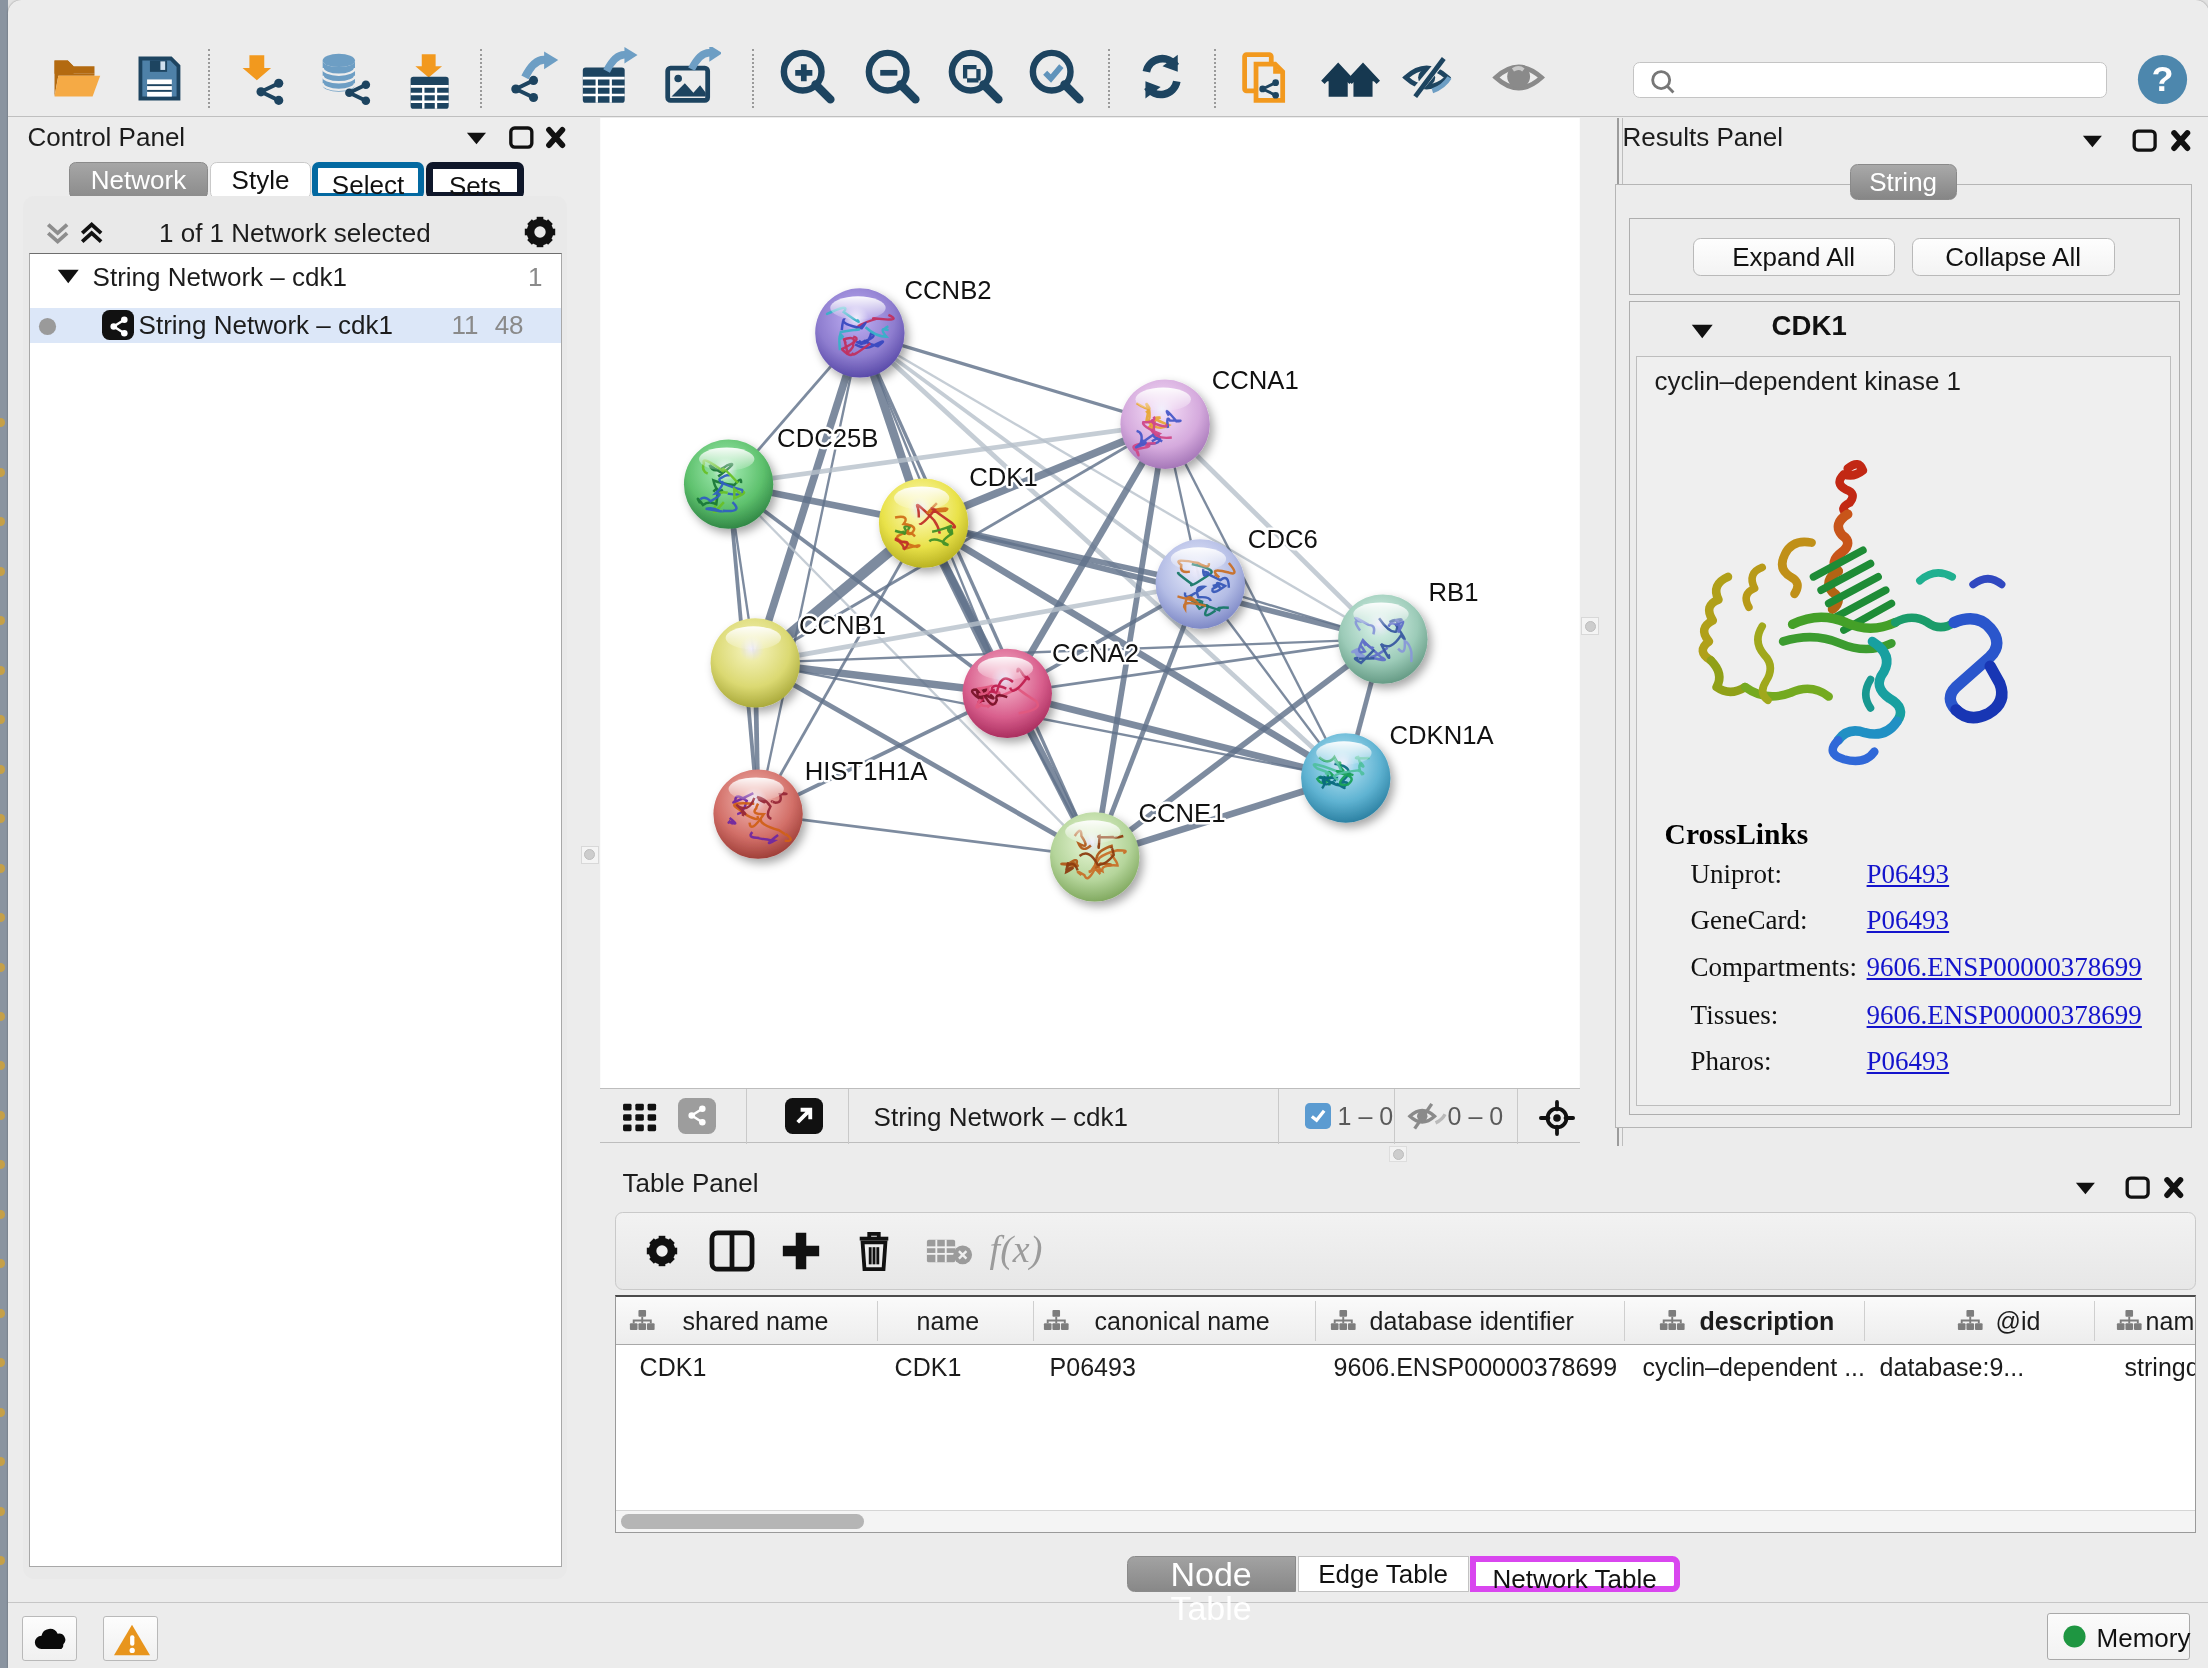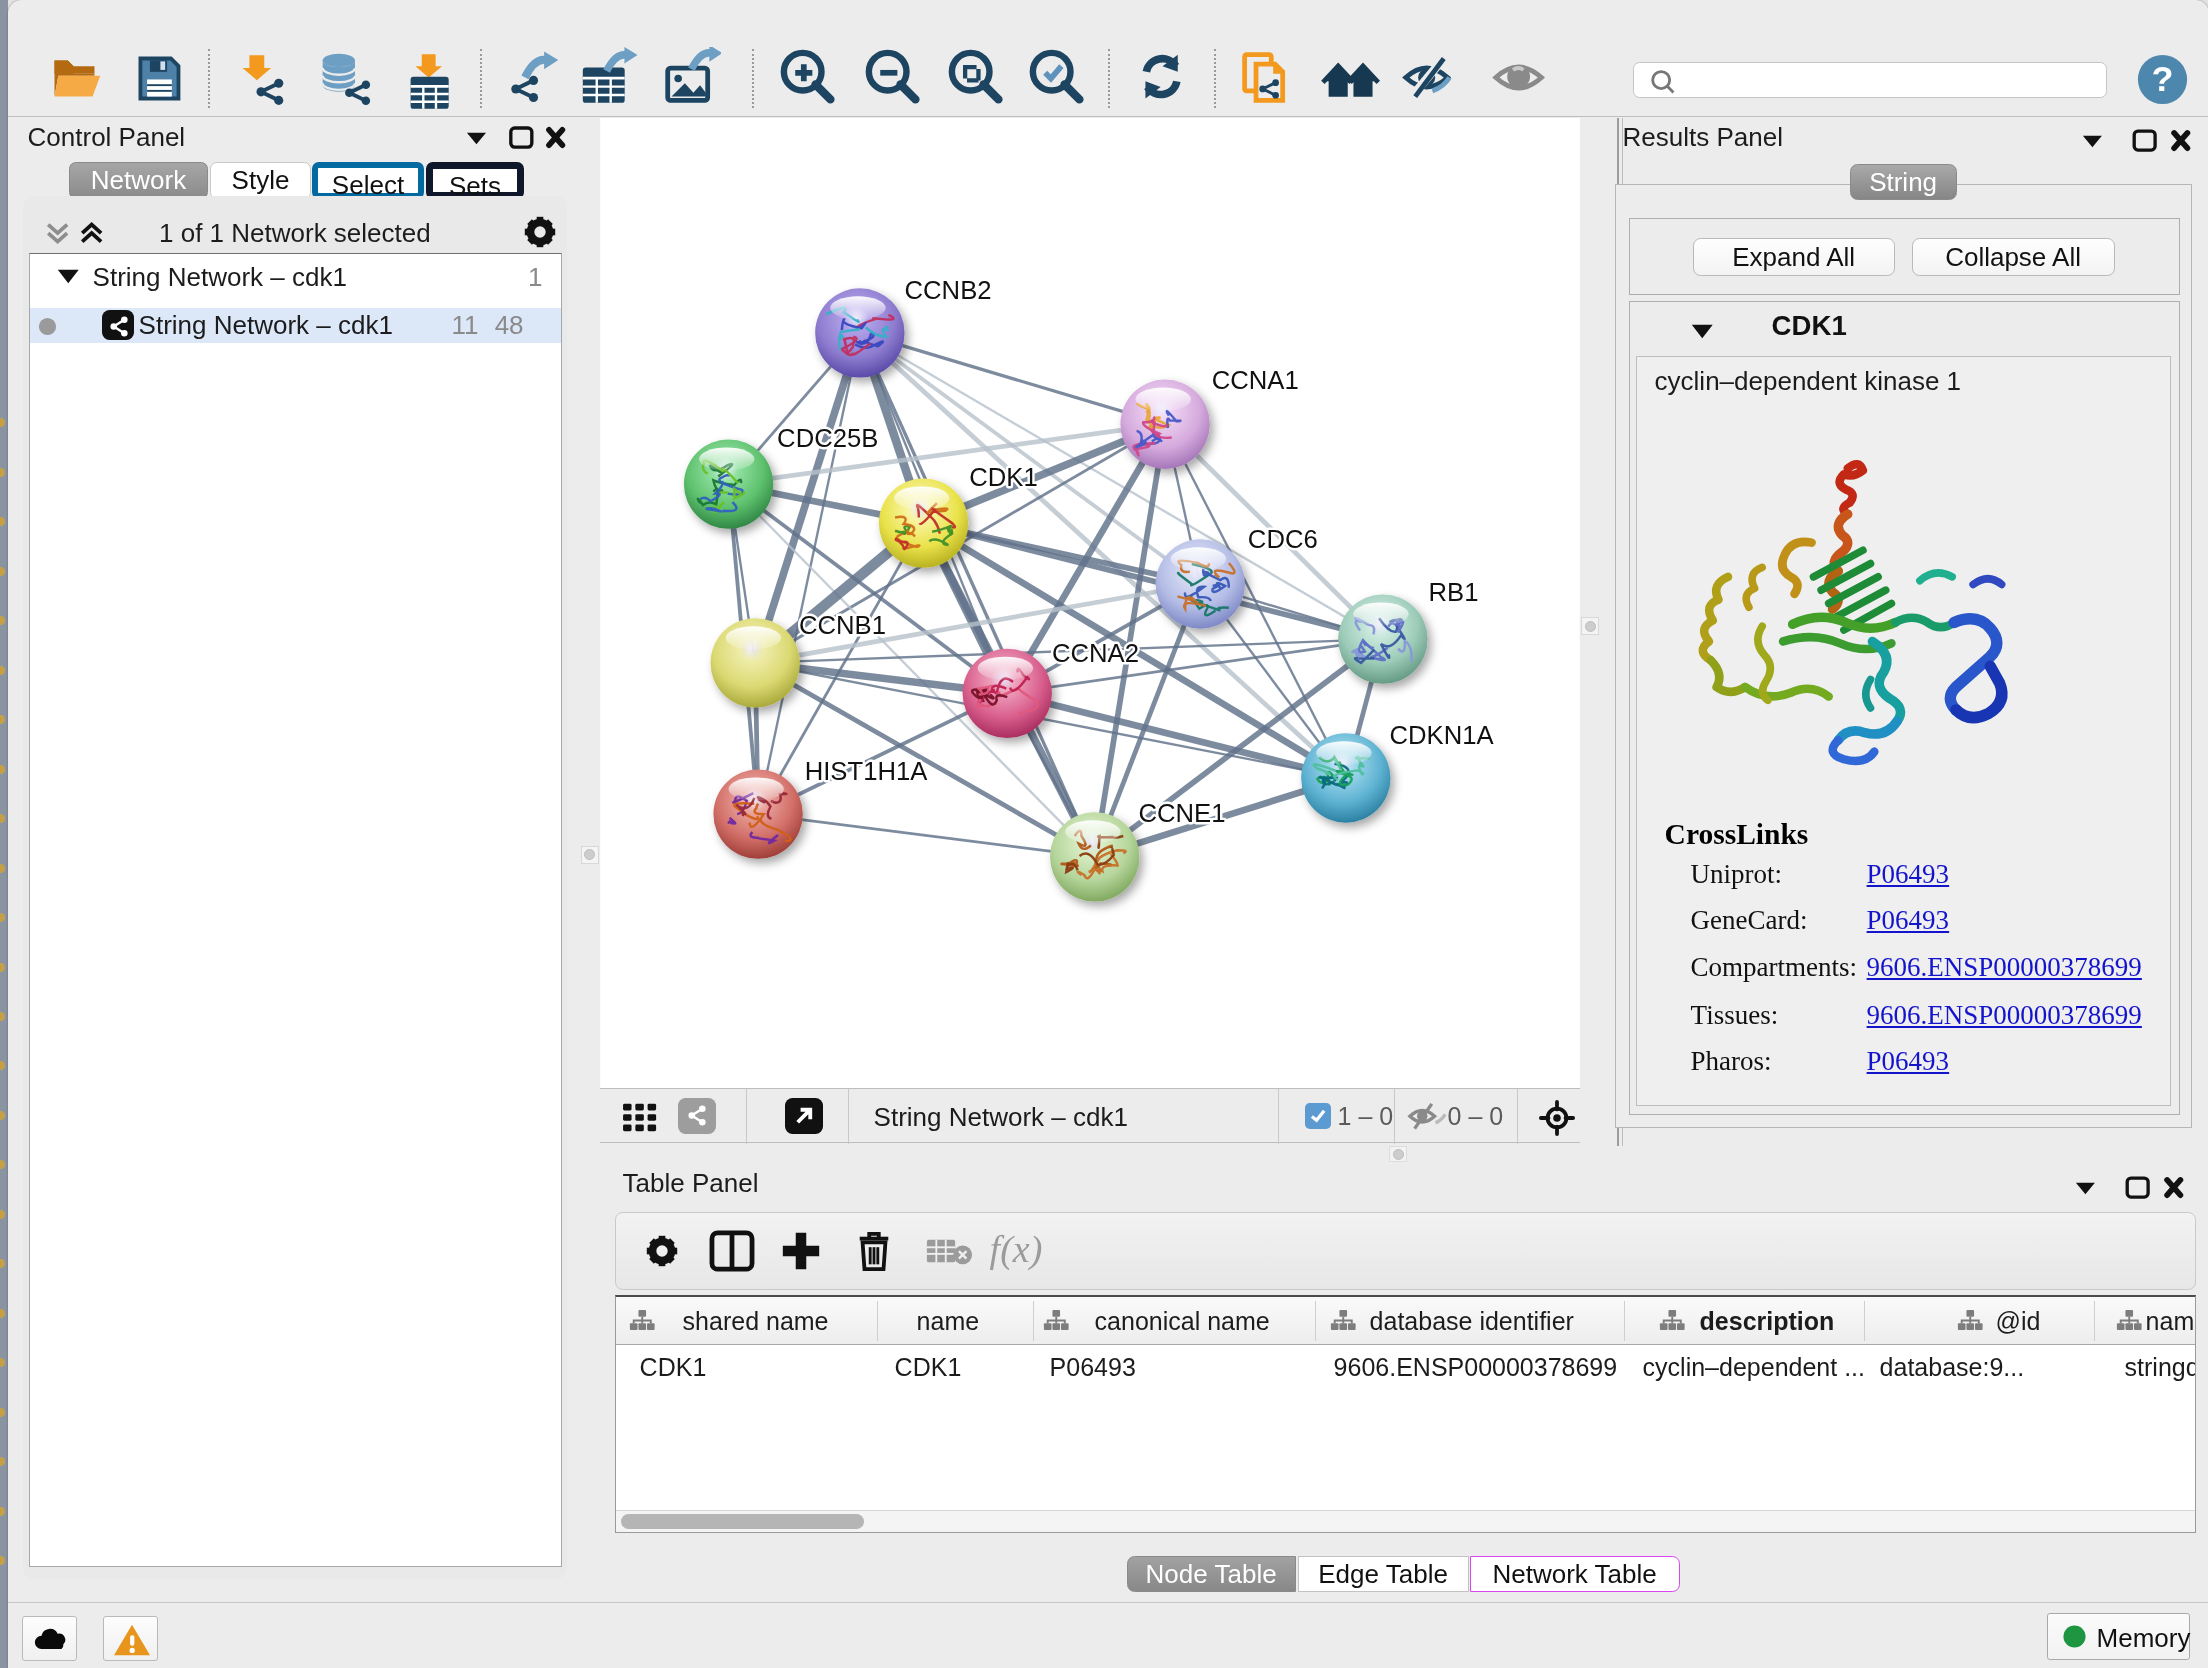--- a/index.html
+++ b/index.html
@@ -795,16 +795,16 @@
       <div class="abs" style="left:24px;top:56px;font-size:25px;color:#1c1c1c;white-space:nowrap;">CDK1</div>
       <div class="abs" style="left:279px;top:56px;font-size:25px;color:#1c1c1c;white-space:nowrap;">CDK1</div>
       <div class="abs" style="left:434px;top:56px;font-size:25px;color:#1c1c1c;white-space:nowrap;">P06493</div>
       <div class="abs" style="left:718px;top:56px;font-size:25px;color:#1c1c1c;white-space:nowrap;">9606.ENSP00000378699</div>
       <div class="abs" style="left:1027px;top:56px;font-size:25px;color:#1c1c1c;white-space:nowrap;">cyclin–dependent ...</div>
       <div class="abs" style="left:1264px;top:56px;font-size:25px;color:#1c1c1c;white-space:nowrap;">database:9...</div>
       <div class="abs" style="left:1509px;top:56px;font-size:25px;color:#1c1c1c;white-space:nowrap;">stringdb</div>
       <div class="abs" style="left:0;top:213px;width:1579px;height:23px;background:#f4f4f4;border-top:1px solid #d5d5d5;"></div>
       <div class="abs" style="left:5.7px;top:217px;width:243px;height:15px;background:#b5b5b5;border-radius:7.6px;"></div>
     </div>
-    <div class="abs" style="left:1119px;top:1556px;width:169px;height:36px;background:linear-gradient(#a2a2a2,#888888);border:1px solid #8a8a8a;border-radius:7.6px 0 0 7.6px;color:#fff;font-size:26px;text-align:center;line-height:34px;">Node Table</div>
+    <div class="abs" style="left:1119px;top:1556px;width:169px;height:36px;background:linear-gradient(#a2a2a2,#888888);border:1px solid #8a8a8a;border-radius:7.6px 0 0 7.6px;color:#fff;font-size:34px;text-align:center;line-height:34px;">Node Table</div>
     <div class="abs" style="left:1290px;top:1556px;width:171px;height:36px;background:#fff;border:1px solid #c2c2c2;color:#111;font-size:26px;text-align:center;line-height:34px;">Edge Table</div>
-    <div class="abs" style="left:1462px;top:1556px;width:210px;height:36px;background:#fff;border:1px solid #d946ef;border-radius:0 7.6px 7.6px 0;color:#111;font-size:26px;text-align:center;line-height:34px;">Network Table</div>
+    <div class="abs" style="left:1462px;top:1556px;width:210px;height:36px;background:#fff;border:6px solid #d946ef;border-radius:0 7.6px 7.6px 0;color:#111;font-size:26px;text-align:center;line-height:34px;">Network Table</div>
   </div>
 
 </body></html>

